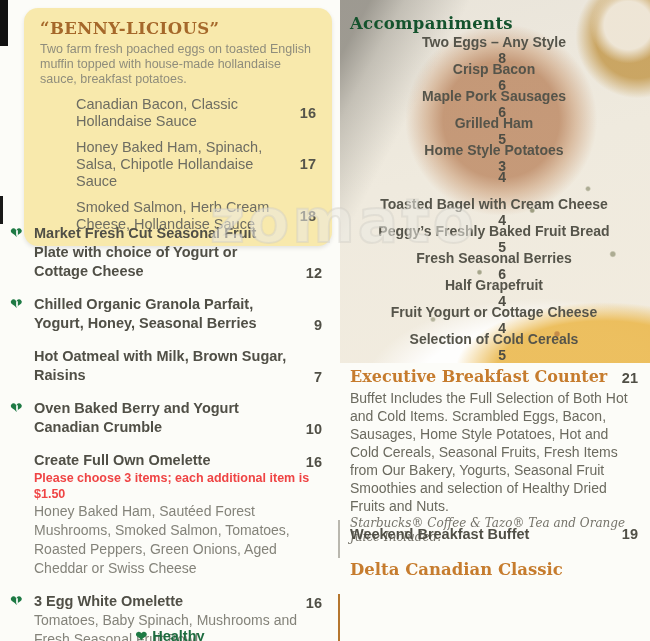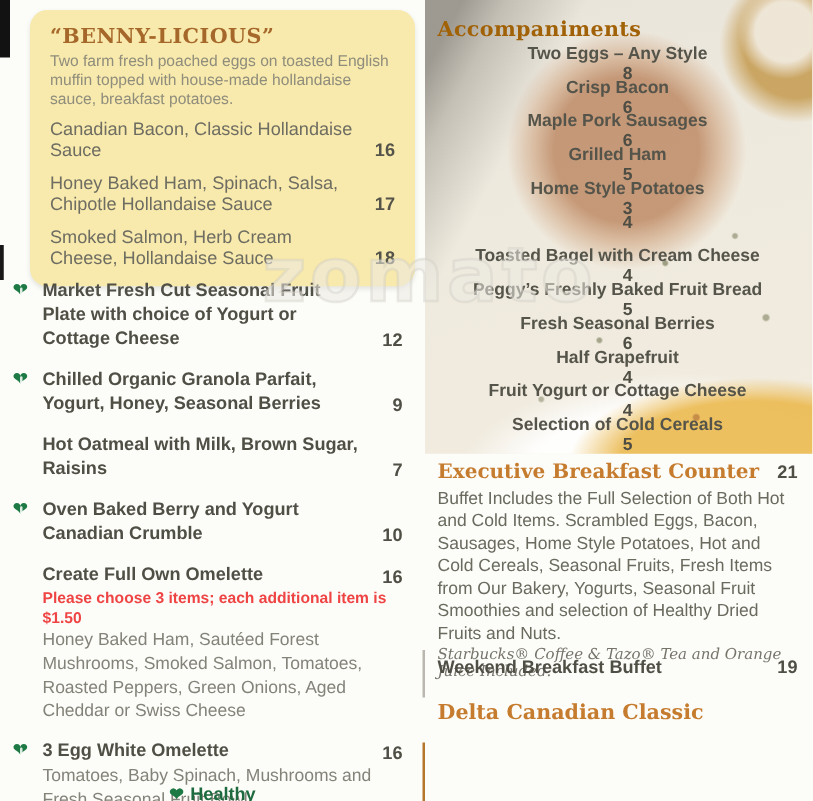--- a/index.html
+++ b/index.html
@@ -16,22 +16,22 @@
     color:rgba(235,233,226,0.55);-webkit-text-stroke:2px rgba(205,203,194,0.38);}
 
   
   .left-col{position:absolute;left:0;top:0;width:340px;height:641px;}
 
   .benny-box{position:absolute;left:24px;top:8px;width:276px;background:#f8e9ac;
     border-radius:14px;padding:11px 16px 13px 16px;box-shadow:0 2px 4px rgba(0,0,0,0.10);}
   .benny-title{font-family:"DejaVu Serif",serif;font-weight:bold;font-size:16.5px;
     color:#a5682a;letter-spacing:0.4px;}
   .benny-desc{margin-top:4px;font-size:12.5px;line-height:15px;color:#8f8d7c;}
-  .benny-item{display:flex;align-items:flex-end;margin-top:9px;font-size:14.5px;
-    line-height:17px;color:#6e6d62;}
+  .benny-item{display:flex;align-items:center;margin-top:9px;font-size:14.5px;
+    line-height:17px;color:#6e6d62;margin-left:36px;}
   .benny-item .b-name{flex:1;padding-right:6px;}
   .benny-item .b-price{width:26px;text-align:right;font-weight:bold;color:#55544a;}
 
   .menu-list{position:absolute;left:10px;top:224px;width:312px;}
   .menu-item{position:relative;padding-left:24px;margin-bottom:14px;}
   .item-row{display:flex;align-items:flex-end;}
   .item-name{flex:1;padding-right:6px;font-weight:bold;font-size:14.5px;line-height:19px;color:#504f46;}
   .item-price{width:26px;text-align:right;font-weight:bold;font-size:14.5px;color:#504f46;}
   .item-note{font-size:12.5px;line-height:16px;color:#ef4444;font-weight:bold;}
   .item-desc{font-size:14px;line-height:19px;color:#84837a;}
@@ -55,21 +55,21 @@
       radial-gradient(circle at 70% 92%, rgba(150,80,45,0.45) 0 2px, transparent 3.5px),
       radial-gradient(circle at 93% 7%, rgba(240,233,220,0.95) 0 24px, rgba(240,233,220,0) 38px),
       radial-gradient(circle at 96% 10%, rgba(196,154,78,0.85) 0 42px, rgba(196,154,78,0) 62px),
       linear-gradient(118deg, rgba(125,122,114,0.70) 0 6%, rgba(148,145,136,0.45) 13%, rgba(165,162,153,0) 26%),
       radial-gradient(circle at 52% 33%, rgba(172,104,58,0.62) 0 58px, rgba(190,128,80,0.42) 74px, rgba(190,128,80,0) 96px),
       radial-gradient(ellipse 185px 85px at 85% 102%, rgba(235,186,82,0.92) 0 58%, rgba(235,186,82,0) 80%),
       radial-gradient(ellipse 230px 120px at 65% 108%, rgba(255,255,255,0.95) 0 55%, rgba(255,255,255,0) 78%),
       linear-gradient(165deg, #e9e4da 0%, #efeade 45%, #f2ecdf 100%);}
   .acc{position:absolute;left:10px;top:14px;width:288px;}
   .acc-title{font-family:"DejaVu Serif",serif;font-weight:bold;font-size:16.5px;
-    color:#a16207;letter-spacing:0.3px;margin-bottom:1px;}
+    color:#14532d;letter-spacing:0.3px;margin-bottom:1px;}
   .acc-row{display:flex;align-items:center;height:27px;font-weight:bold;font-size:14px;color:#55544a;flex-direction:column;}
   .acc-row .a-name{flex:1;}
   .acc-row .a-price{width:24px;text-align:right;color:#4e4d44;}
 
   .exec{position:absolute;left:10px;top:367px;width:288px;}
   .exec-header{display:flex;align-items:flex-end;}
   .exec-title{flex:1;font-family:"DejaVu Serif",serif;font-weight:bold;font-size:16px;color:#c67c2e;}
   .exec-price{width:26px;text-align:right;font-weight:bold;font-size:14.5px;color:#504f46;}
   .exec-desc{margin-top:3px;font-size:14px;line-height:18px;color:#6b6a5f;}
   .exec-note{margin-top:1px;font-family:"DejaVu Serif",serif;font-style:italic;

